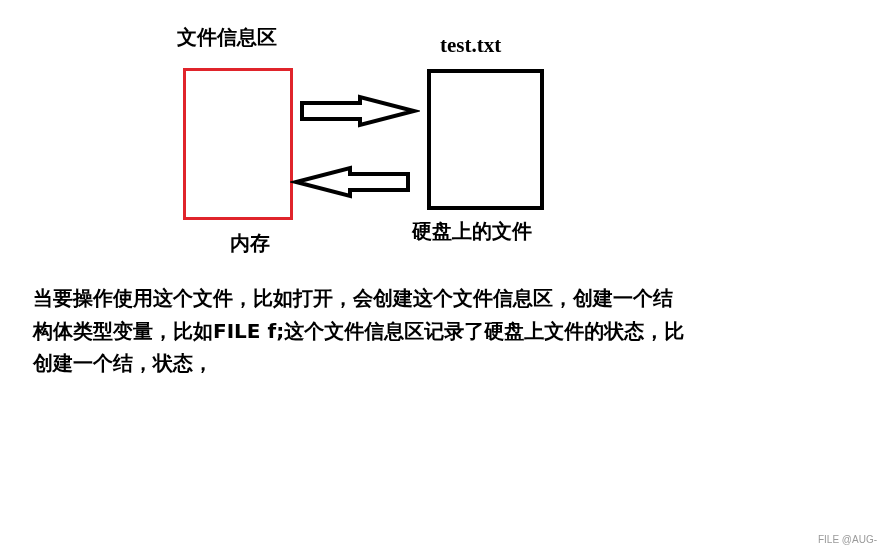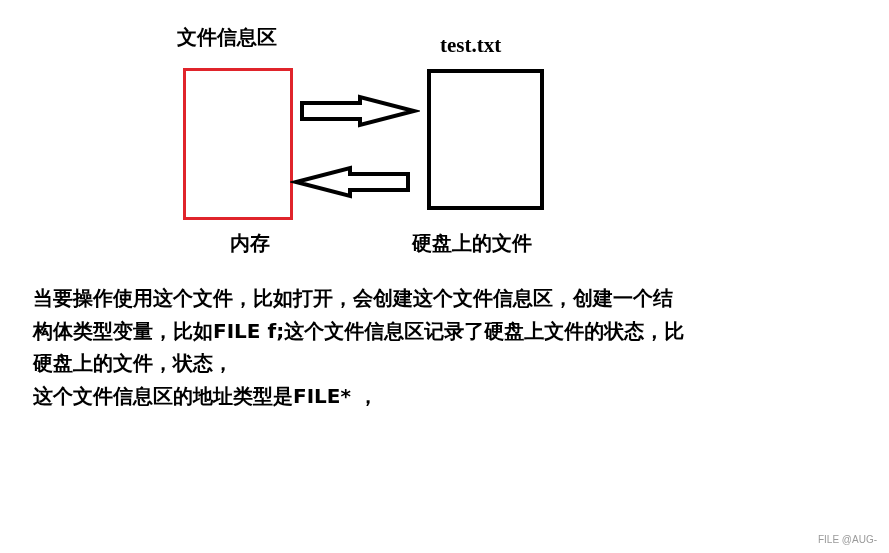--- a/index.html
+++ b/index.html
@@ -25,22 +25,21 @@
 <div class="abs box-file"></div>
 
 <svg class="arrow" style="left:298px; top:94px;" width="122" height="34" viewBox="0 0 122 34">
   <polygon points="4,9 62,9 62,3 116,17 62,31 62,25 4,25" fill="#fff" stroke="#000" stroke-width="4" stroke-linejoin="miter"></polygon>
 </svg>
 <svg class="arrow" style="left:290px; top:165px;" width="122" height="34" viewBox="0 0 122 34">
   <polygon points="118,9 60,9 60,3 6,17 60,31 60,25 118,25" fill="#fff" stroke="#000" stroke-width="4" stroke-linejoin="miter"></polygon>
 </svg>
 
 <div class="abs label" style="left:230px; top:230px;">内存</div>
-<div class="abs label" style="left:412px; top:230px;font-family:Liberation Serif, serif;">硬盘上的文件</div>
+<div class="abs label" style="left:412px; top:218px;font-family:Liberation Serif, serif;">硬盘上的文件</div>
 
 <div class="abs para">
   <div>当要操作使用这个文件，比如打开，会创建这个文件信息区，创建一个结</div>
   <div>构体类型变量，比如FILE f;这个文件信息区记录了硬盘上文件的状态，比</div>
-  <div>硬盘上的文件，状态，</div>
-  <div>这个文件信息区的地址类型是FILE* ，</div>
+  <div>创建一个结，状态，</div>
 </div>
 
 <div class="abs wm">FILE @AUG-</div>
 
 </body></html>

